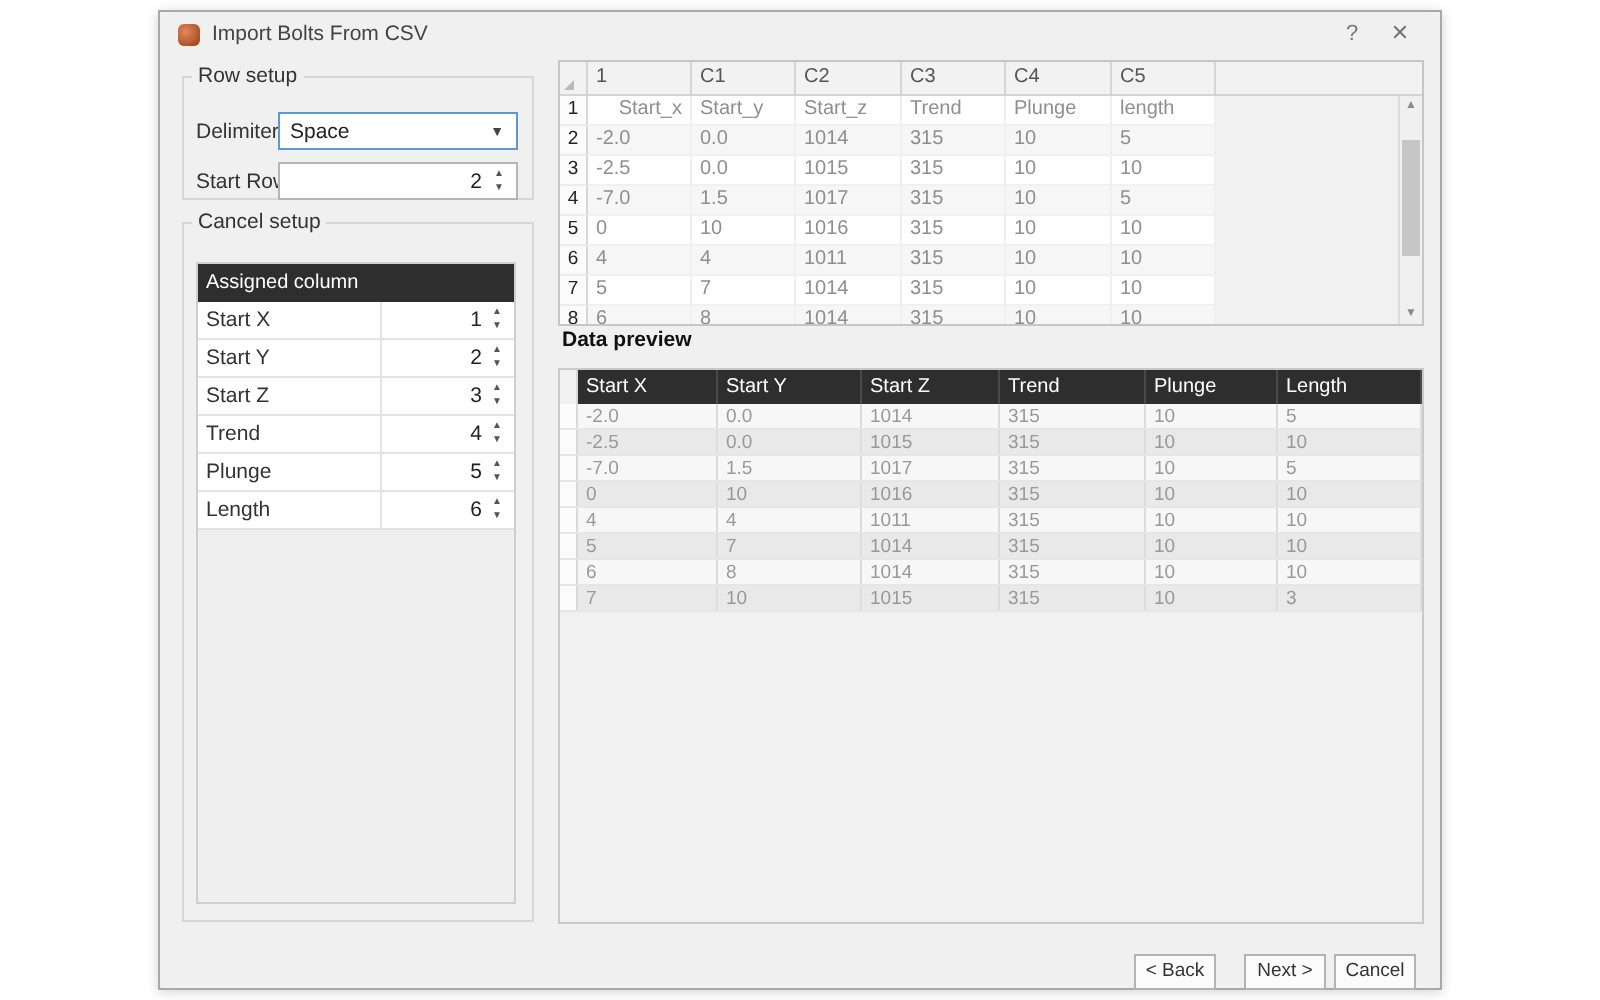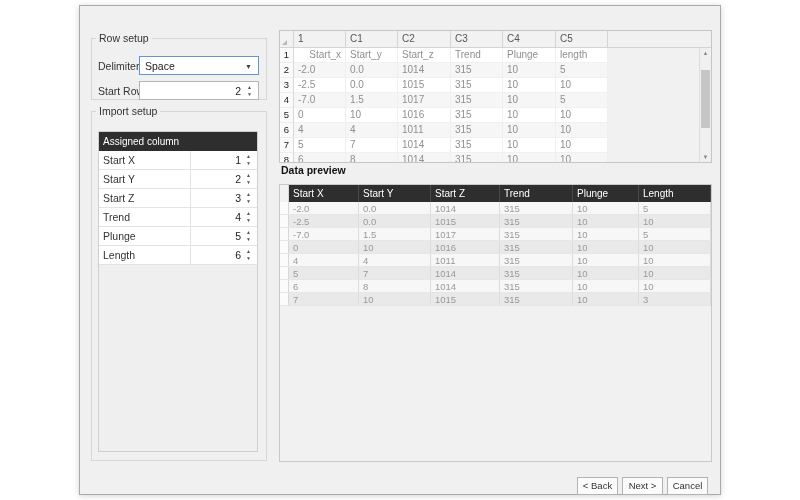--- a/index.html
+++ b/index.html
@@ -82,48 +82,54 @@
   .p-h { background:#2e2e2e; color:#fff; font-size:10px; padding:3px 4px 0; border-right:1px solid #4a4a4a; }
   .p-rn { width:9px; background:#fbfbfb; border-right:1px solid #d8d8d8; }
   .p-c { font-size:9.5px; color:#999; padding:1px 4px 0; border-right:1px solid #dcdcdc; }
 
   
   .watermark { position:absolute; left:363px; top:449px; height:28px; display:flex; align-items:center;
                gap:8px; z-index:5; pointer-events:none; }
   .wm-text { font-size:19px; color:rgba(150,150,150,.72); letter-spacing:.5px; white-space:nowrap; }
   .btn { position:absolute; top:471px; width:41px; height:18px; background:rgba(252,252,252,.92);
          border:1px solid #b3b3b3; font-size:9.5px; color:#333; text-align:center; line-height:16px; z-index:4; }
-  .btn-back { left:497px; } .btn-next { left:542px; } .btn-cancel { left:587px; }
+  .btn-back { left:487px; } .btn-next { left:542px; } .btn-cancel { left:587px; }
 </style>
 </head>
 <body>
 
 <div class="canvas">
   <div class="dialog">
 
+    <div class="titlebar">
+      <span class="app-icon"></span>
+      <span class="title-text">Import Bolts From CSV</span>
+      <span class="tb-btn help-btn">?</span>
+      <span class="tb-btn close-btn">✕</span>
+    </div>
 
     <fieldset class="row-setup">
       <legend>Row setup</legend>
       <span class="fld-label lbl-delim">Delimiter:</span>
       <div class="combo">
         <span class="combo-val">Space</span>
         <span class="combo-arrow">▼</span>
       </div>
       <span class="fld-label lbl-start">Start Row:</span>
       <div class="spinbox">
         <span class="spin-val">2</span>
         <span class="spin">
           <span class="sa">▲</span>
           <span class="sa">▼</span>
         </span>
       </div>
     </fieldset>
 
     <fieldset class="col-setup">
-      <legend>Import setup</legend>
+      <legend>Cancel setup</legend>
       <div class="cs-table">
           <div class="cs-row cs-head">
             <div class="cs-h cs-h2">Assigned column</div>
           </div>
           <div class="cs-row">
             <div class="cs-param">Start X</div>
             <div class="cs-assigned">
               <div class="cs-val">1</div>
               <div class="spin">
                 <div class="sa">▲</div>

